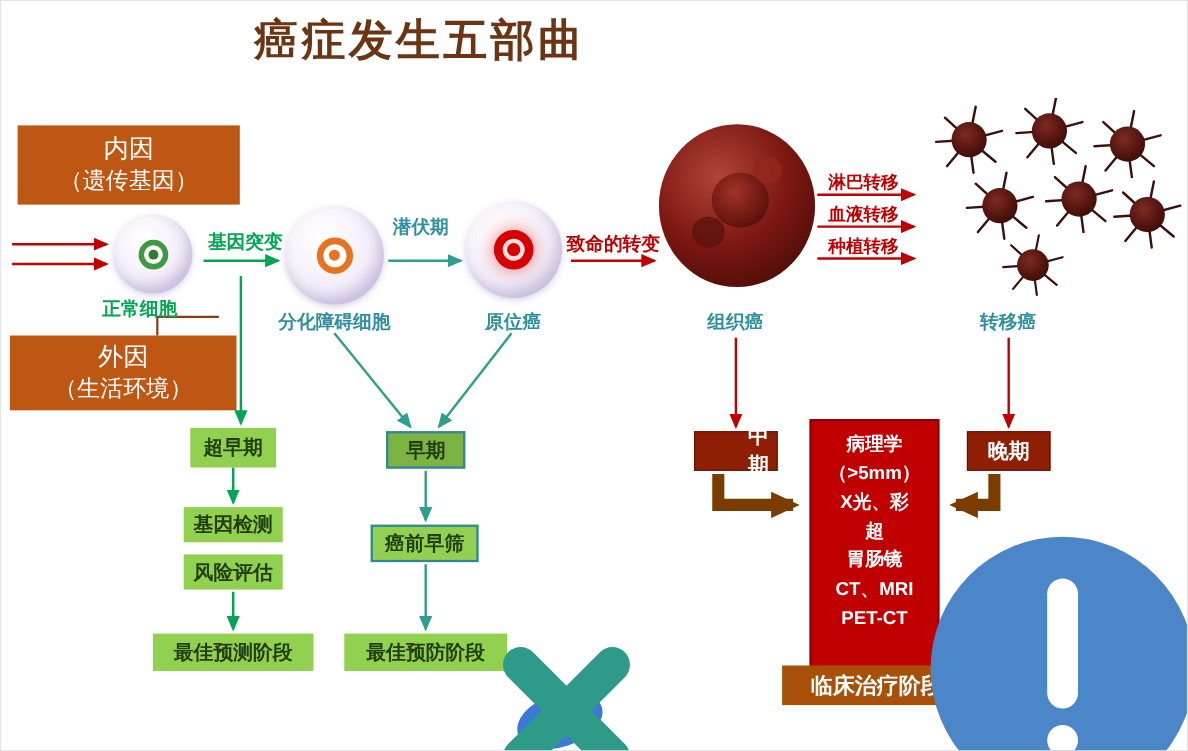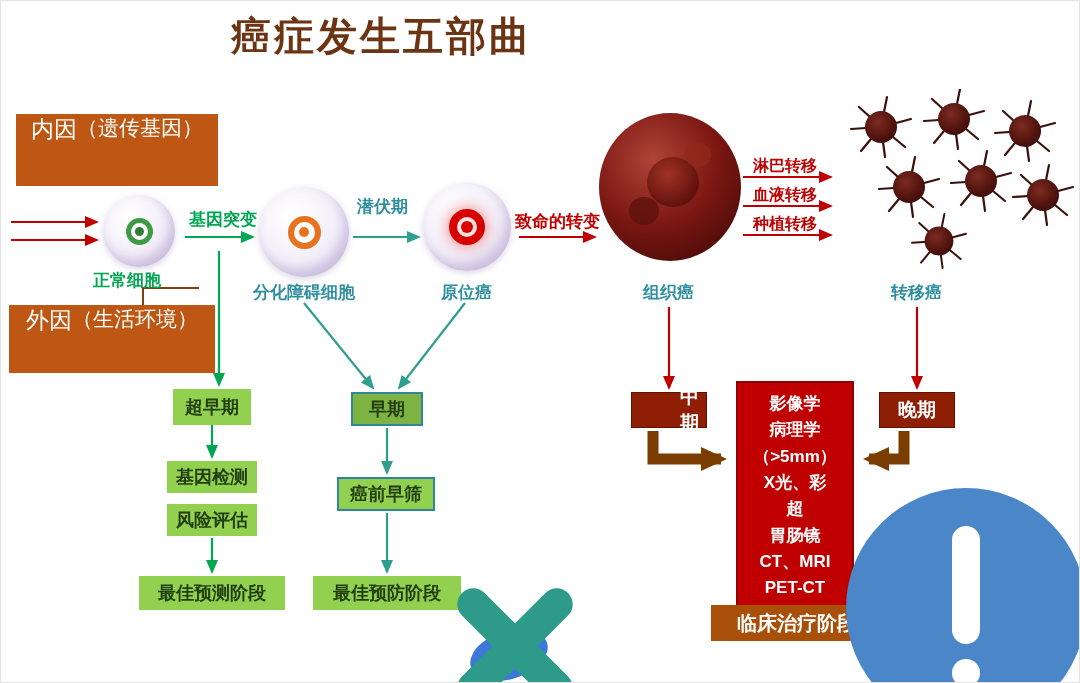--- a/index.html
+++ b/index.html
@@ -2,21 +2,21 @@
 <html><head>
 <meta charset="utf-8">
 <style>
   * { margin:0; padding:0; box-sizing:border-box; }
   body { background:#fff; font-family:"Liberation Sans","DejaVu Sans",sans-serif; }
   .canvas { position:relative; width:1080px; height:683px; background:#fff; overflow:hidden; border:1px solid #e3e3e3; }
 
   .title { position:absolute; left:230px; top:8px; font-size:40px; font-weight:bold; color:#6b3413; letter-spacing:3px; }
 
   .cause-box { position:absolute; background:#bd5713; color:#fff; text-align:center;
-    display:flex; flex-direction:row; justify-content:center; line-height:1.35; }
+    display:flex; flex-direction:column; justify-content:center; line-height:1.35; }
   .cause-box .l1 { font-size:23px; }
   .cause-box .l2 { font-size:21px; }
 
   .cell { position:absolute; border-radius:50%;
     background:radial-gradient(circle at 38% 32%, #ffffff 0%, #f3eef9 55%, #d8cde9 100%);
     box-shadow: inset -5px -7px 12px rgba(150,130,185,.35), 0 2px 6px rgba(110,90,150,.25);
     display:flex; align-items:center; justify-content:center; }
   .nucleus { border-radius:50%; background:#fff; display:flex; align-items:center; justify-content:center; }
   .ring-green { width:27px; height:27px; border:5px solid #3f9a44; }
   .dot-green  { width:9px; height:9px; background:#2e7d32; border-radius:50%; }
@@ -198,21 +198,20 @@
   <div class="green-box" style="left:138px; top:575px; width:146px; height:34px;">最佳预测阶段</div>
 
   <div class="green-box darker-green stage-teal-border" style="left:350px; top:391px; width:72px; height:34px;">早期</div>
   <div class="green-box stage-teal-border" style="left:336px; top:476px; width:98px; height:34px;">癌前早筛</div>
   <div class="green-box" style="left:312px; top:575px; width:148px; height:34px;">最佳预防阶段</div>
 
   <div class="dark-red-box" style="left:630px; top:391px; width:76px; height:36px;padding-left:48px;">中期</div>
   <div class="dark-red-box" style="left:878px; top:391px; width:76px; height:36px;">晚期</div>
 
   <div class="panel-red">
-    <div>影像学</div>
     <div>病理学</div>
     <div>（&gt;5mm）</div>
     <div>X光、彩</div>
     <div>超</div>
     <div>胃肠镜</div>
     <div>CT、MRI</div>
     <div>PET-CT</div>
   </div>
 
   <div class="treatment-box">临床治疗阶段</div>

